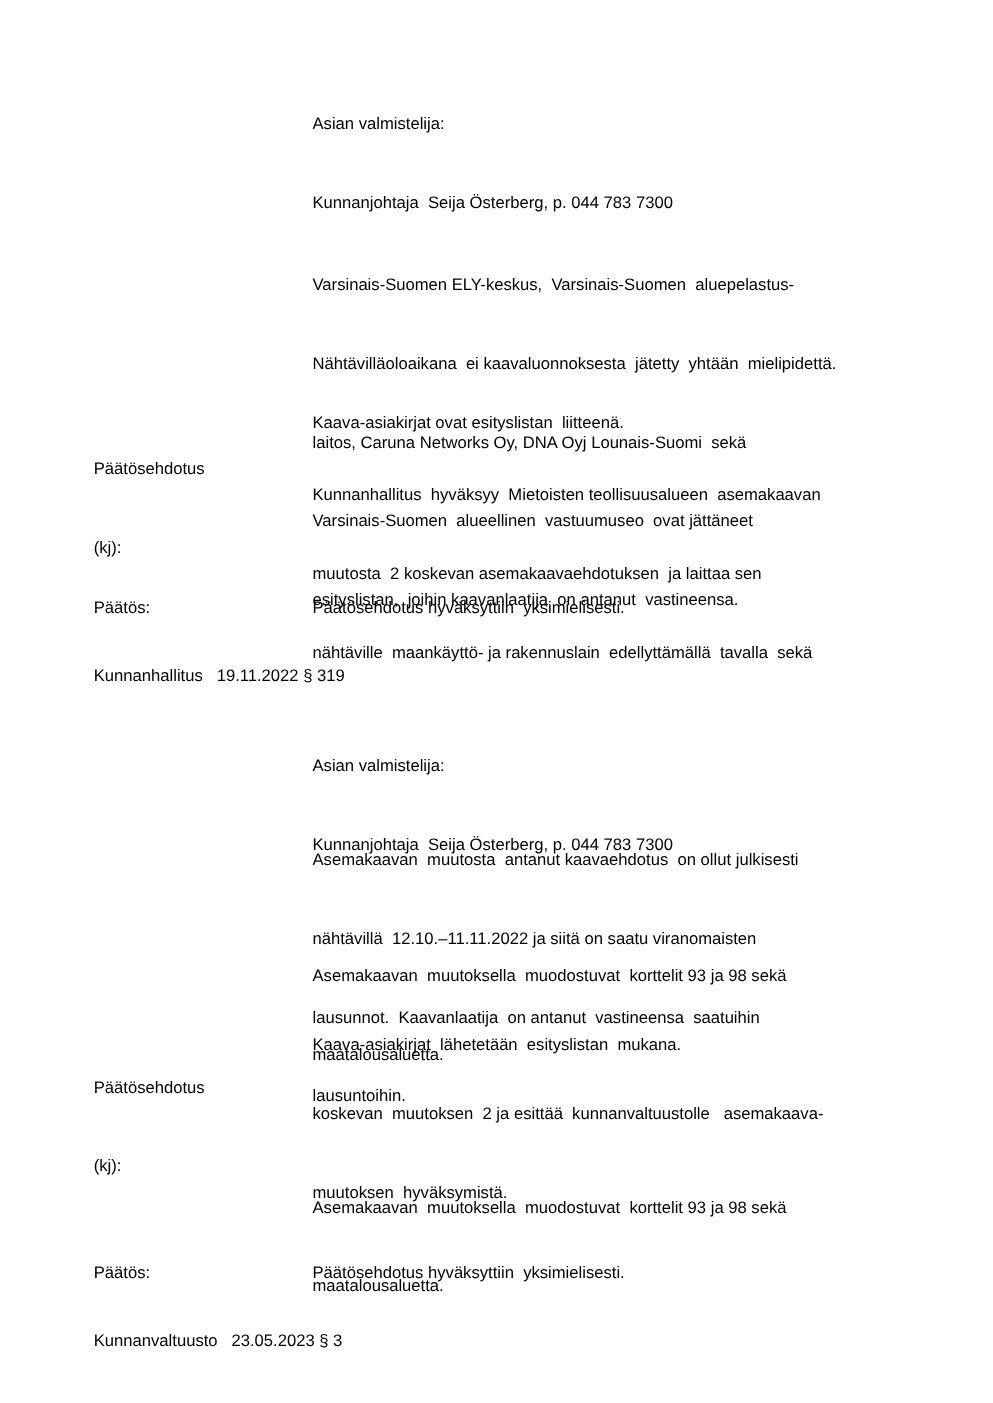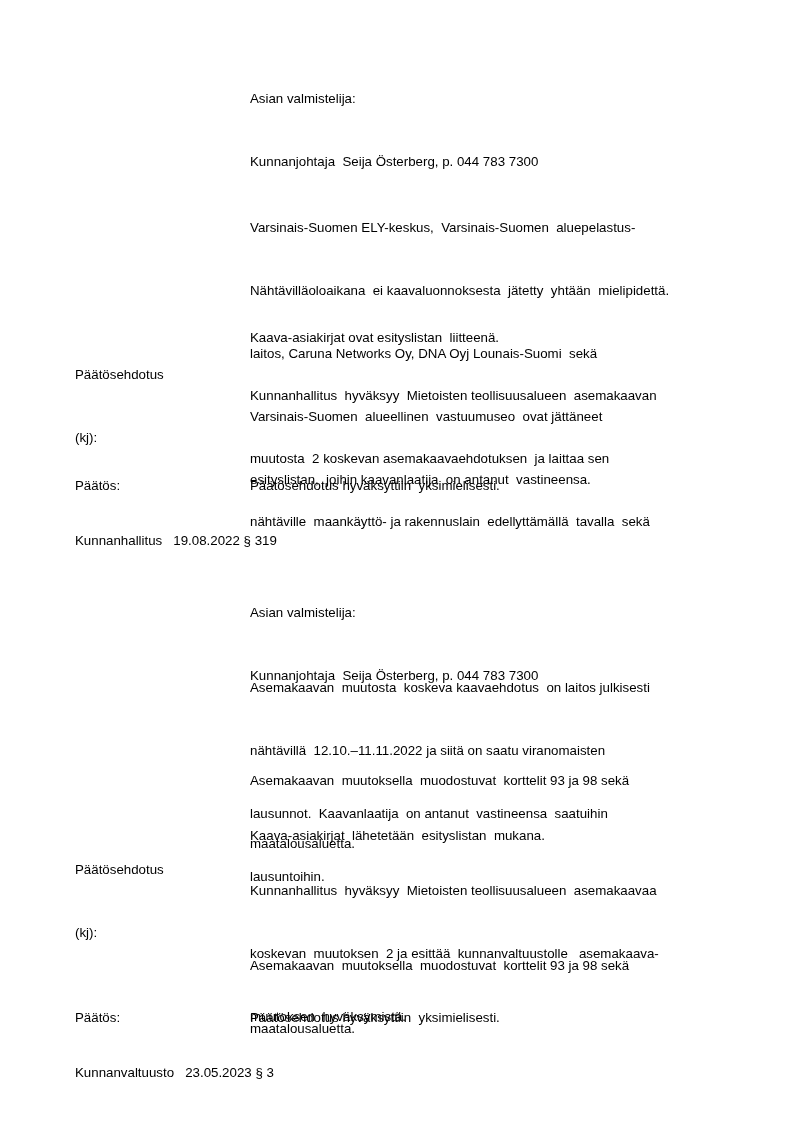--- a/index.html
+++ b/index.html
@@ -62,51 +62,50 @@
 
   <div class="blk label-col" style="top:433px">
     <div class="ln">Päätös:</div>
   </div>
 
   <div class="blk body-col" style="top:433px">
     <div class="ln">Päätösehdotus hyväksyttiin  yksimielisesti.</div>
   </div>
 
   <div class="blk label-col" style="top:488px; width:500px">
-    <div class="ln">Kunnanhallitus   19.08.2022 § 319</div>
+    <div class="ln">Kunnanhallitus   19.11.2022 § 319</div>
   </div>
 
   <div class="blk body-col" style="top:560px">
     <div class="ln">Asian valmistelija:</div>
     <div class="ln">Kunnanjohtaja  Seija Österberg, p. 044 783 7300</div>
   </div>
 
   <div class="blk body-col" style="top:635px">
-    <div class="ln">Asemakaavan  muutosta  koskeva kaavaehdotus  on laitos julkisesti</div>
+    <div class="ln">Asemakaavan  muutosta  antanut kaavaehdotus  on ollut julkisesti</div>
     <div class="ln">nähtävillä  12.10.–11.11.2022 ja siitä on saatu viranomaisten</div>
     <div class="ln">lausunnot.  Kaavanlaatija  on antanut  vastineensa  saatuihin</div>
     <div class="ln">lausuntoihin.</div>
   </div>
 
   <div class="blk body-col" style="top:728px">
     <div class="ln">Asemakaavan  muutoksella  muodostuvat  korttelit 93 ja 98 sekä</div>
     <div class="ln">maatalousaluetta.</div>
   </div>
 
   <div class="blk body-col" style="top:783px">
     <div class="ln">Kaava-asiakirjat  lähetetään  esityslistan  mukana.</div>
   </div>
 
   <div class="blk label-col" style="top:817px">
     <div class="ln">Päätösehdotus</div>
     <div class="ln">(kj):</div>
   </div>
 
   <div class="blk body-col" style="top:838px">
-    <div class="ln">Kunnanhallitus  hyväksyy  Mietoisten teollisuusalueen  asemakaavaa</div>
     <div class="ln">koskevan  muutoksen  2 ja esittää  kunnanvaltuustolle   asemakaava-</div>
     <div class="ln">muutoksen  hyväksymistä.</div>
   </div>
 
   <div class="blk body-col" style="top:913px">
     <div class="ln">Asemakaavan  muutoksella  muodostuvat  korttelit 93 ja 98 sekä</div>
     <div class="ln">maatalousaluetta.</div>
   </div>
 
   <div class="blk label-col" style="top:965px">

